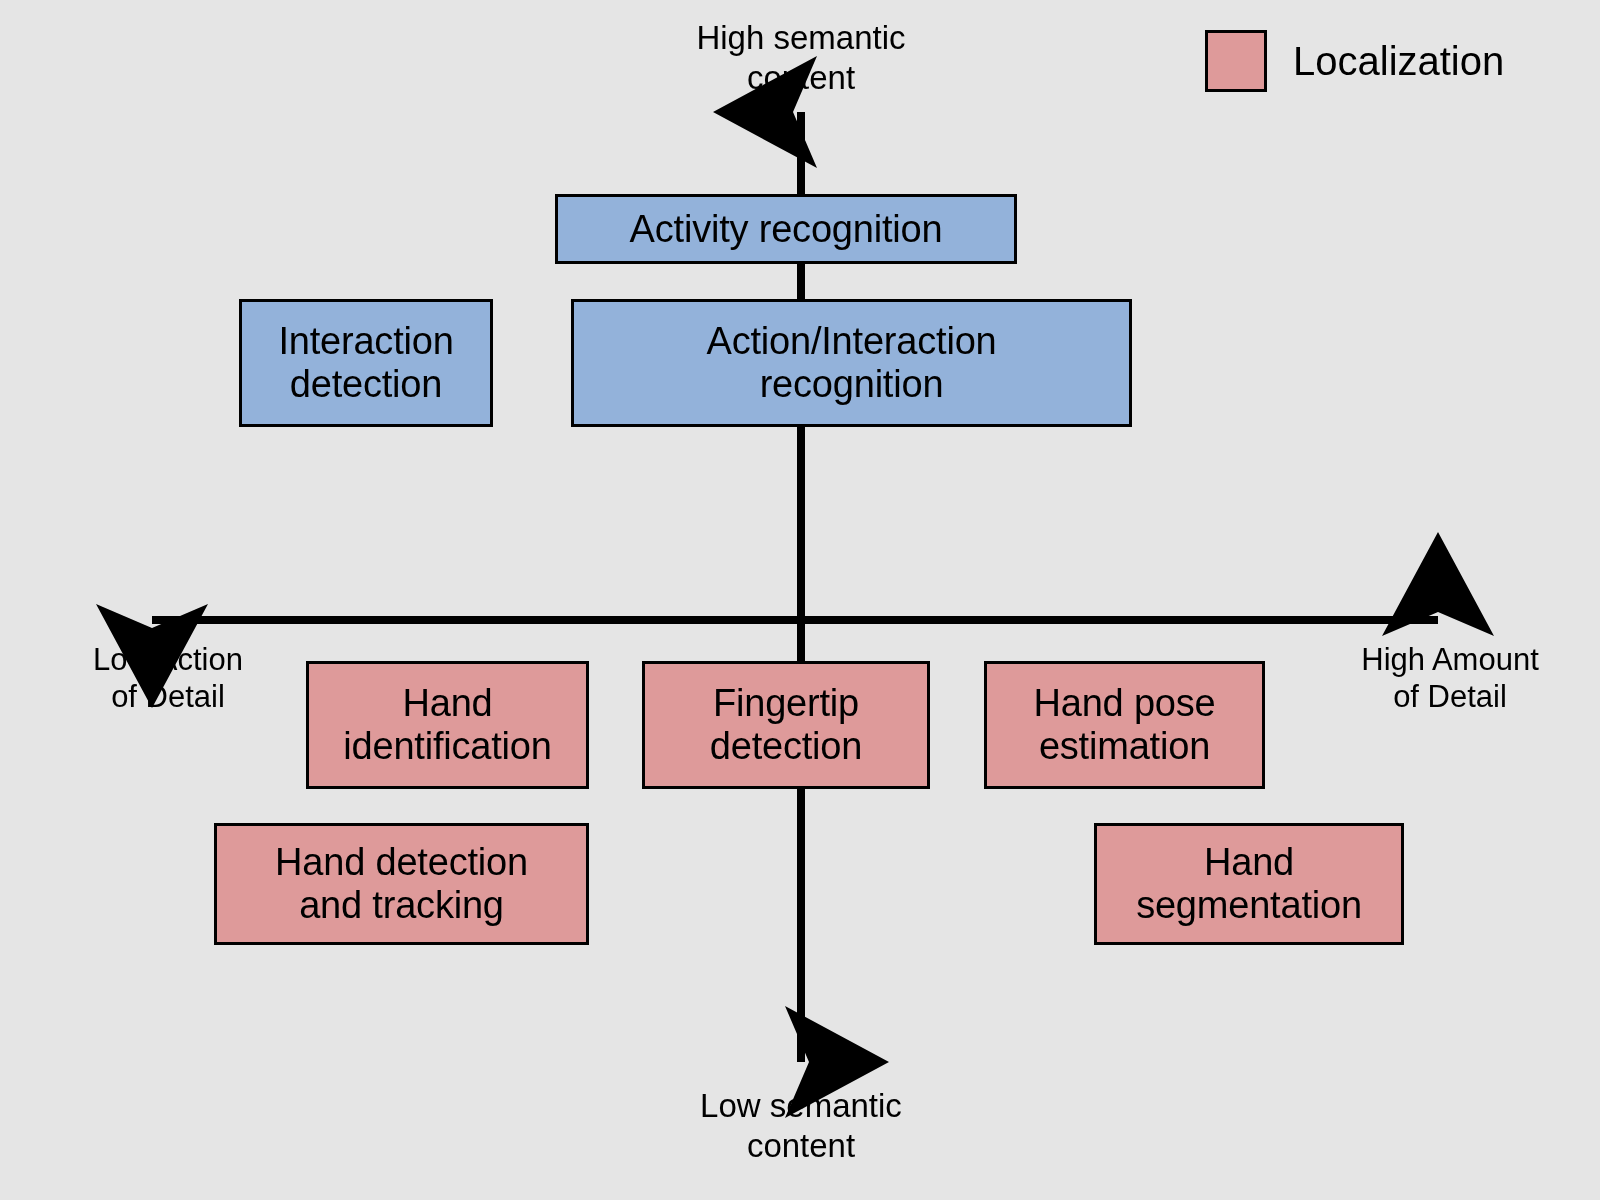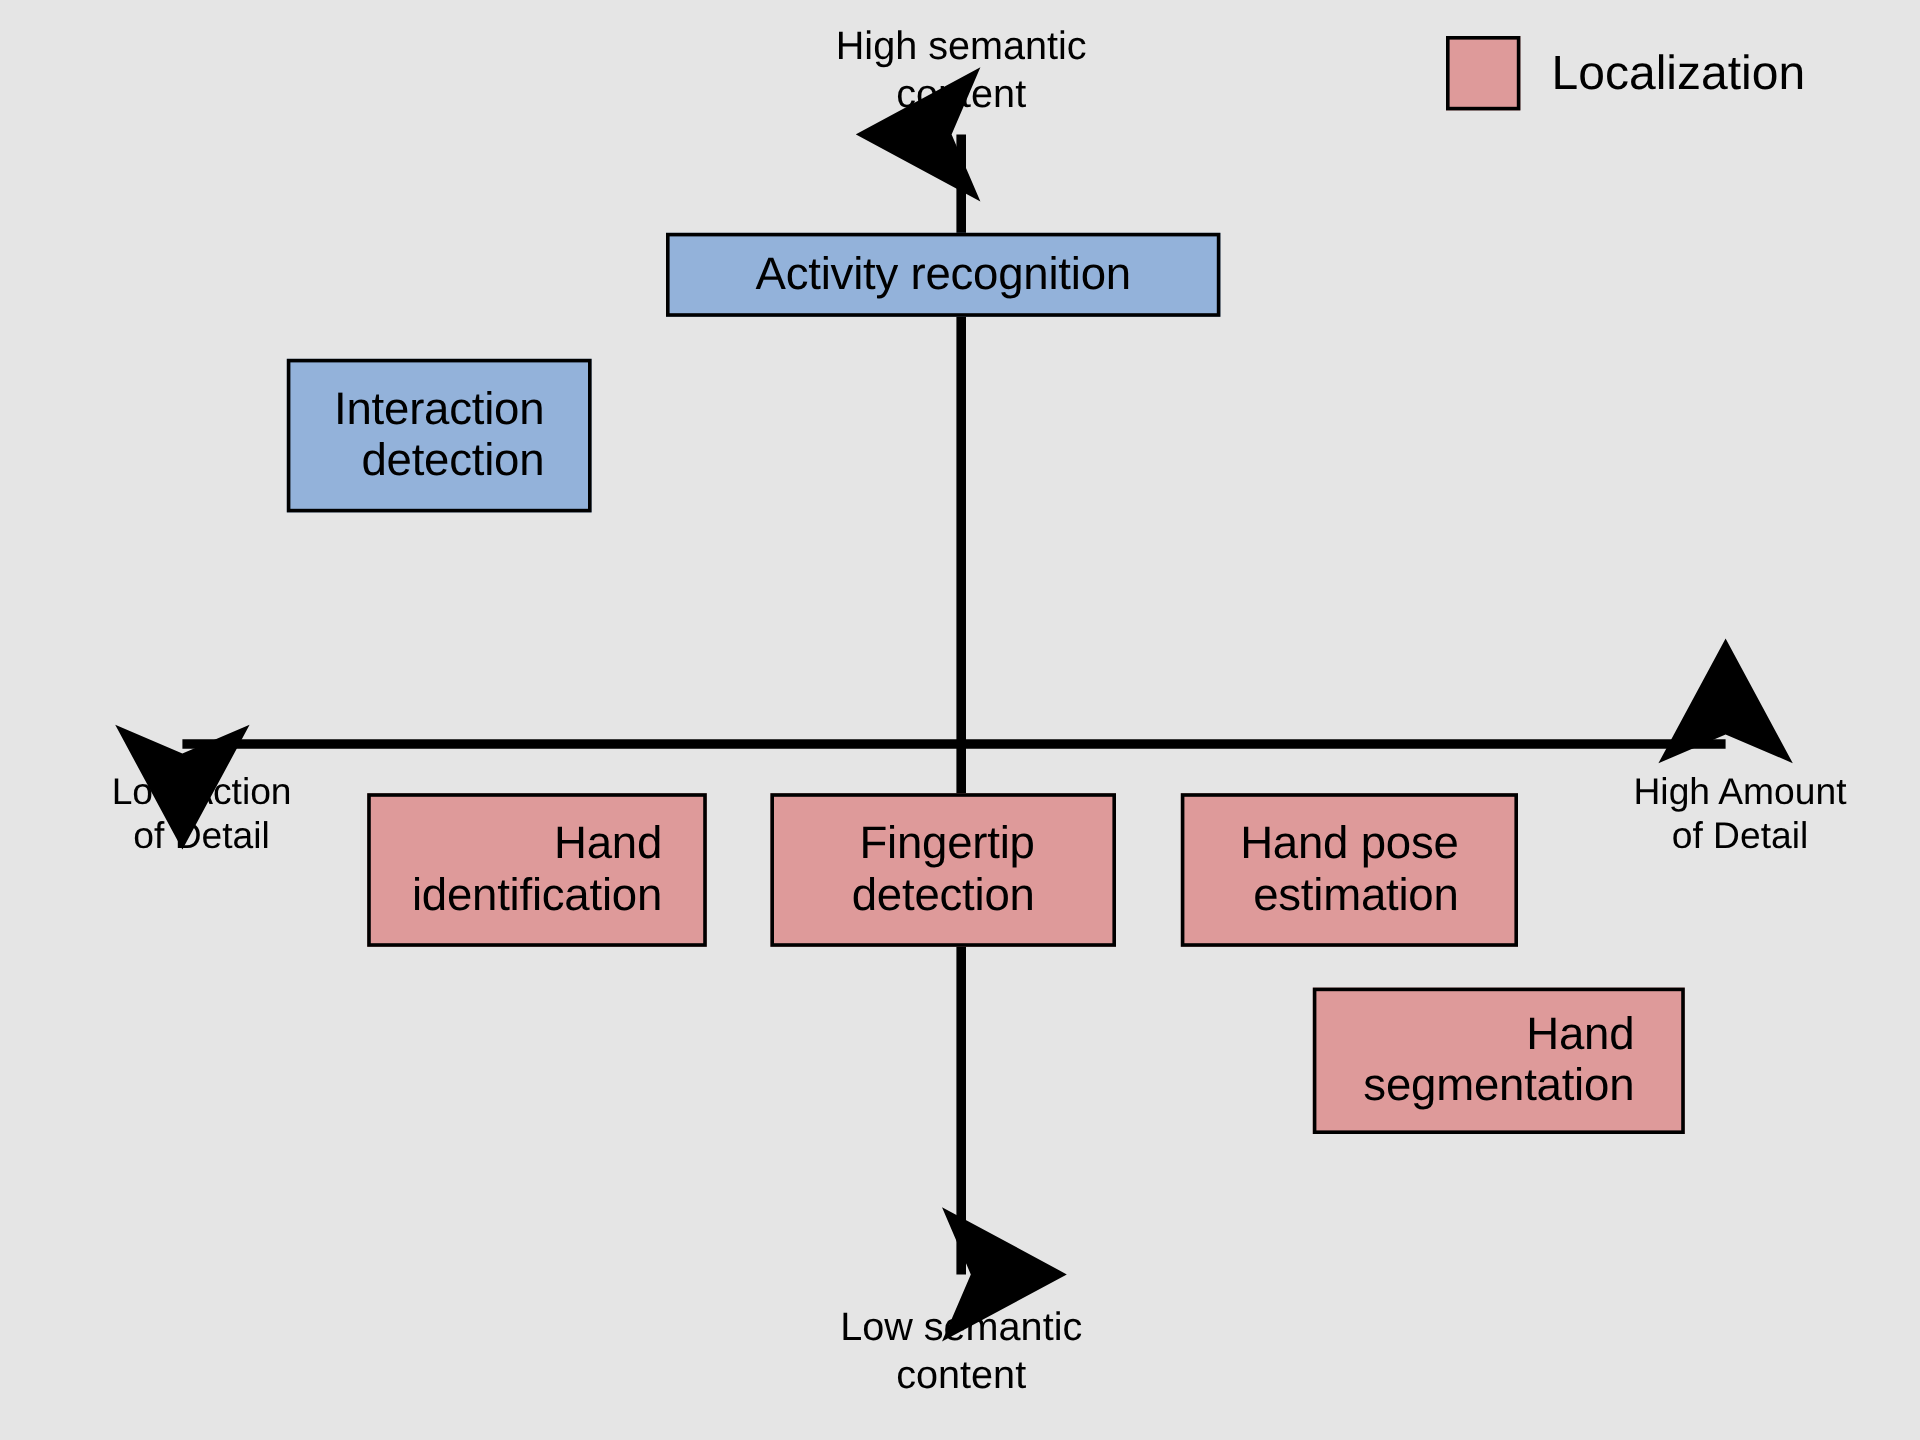--- a/index.html
+++ b/index.html
@@ -23,21 +23,21 @@
     height: 1200px;
     pointer-events: none;
   }
   .node {
     position: absolute;
     box-sizing: border-box;
     border: 3px solid #000000;
     display: flex;
     align-items: center;
     justify-content: center;
-    text-align: right;
+    text-align: center;
     color: #000000;
     font-size: 38px;
     line-height: 1.12;
     letter-spacing: -0.2px;
     white-space: pre-line;
     z-index: 3;
   }
   .node.blue { background: #93b2da; }
   .node.red  { background: #de9a9a; }
 
@@ -135,28 +135,32 @@
       <span class="legend-swatch red"></span>
       <span class="legend-text">Localization</span>
     </div>
   </div>
 
   <div class="node blue" style="left:555px; top:194px; width:462px; height:70px;">Activity recognition</div>
 
   <div class="node blue" style="left:239px; top:299px; width:254px; height:128px;">Interaction
 detection</div>
 
+  <div class="node blue" style="left:571px; top:299px; width:561px; height:128px;">Action/Interaction
+recognition</div>
 
 
   <div class="node red" style="left:306px; top:661px; width:283px; height:128px;">Hand
 identification</div>
 
   <div class="node red" style="left:642px; top:661px; width:288px; height:128px;">Fingertip
 detection</div>
 
   <div class="node red" style="left:984px; top:661px; width:281px; height:128px;">Hand pose
 estimation</div>
 
+  <div class="node red" style="left:214px; top:823px; width:375px; height:122px;">Hand detection
+and tracking</div>
 
   <div class="node red" style="left:1094px; top:823px; width:310px; height:122px;">Hand
 segmentation</div>
 
 </div>
 
 </body></html>

